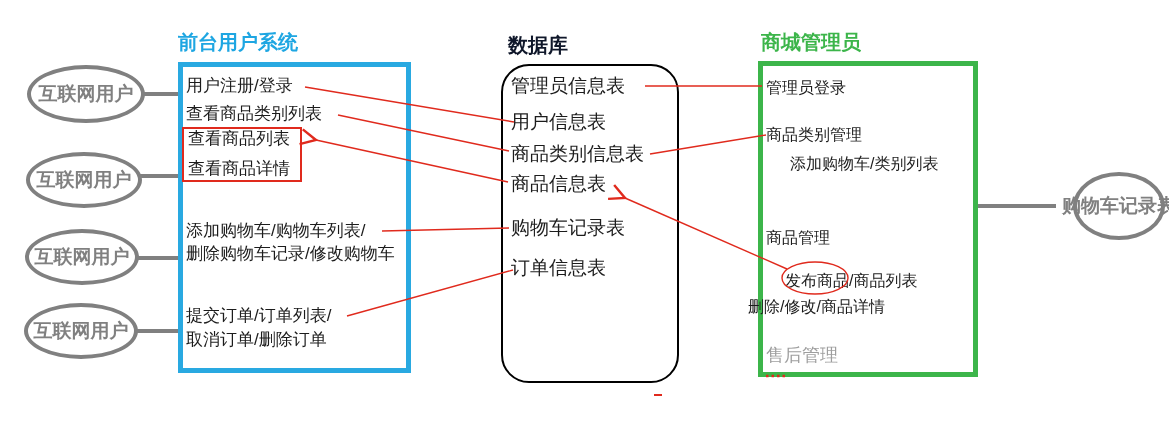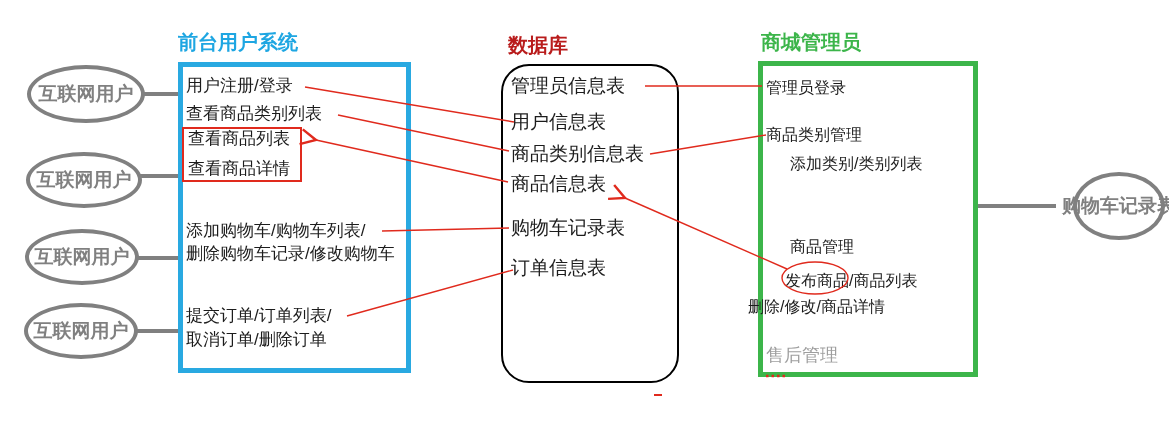--- a/index.html
+++ b/index.html
@@ -2,21 +2,21 @@
 <html><head>
 <meta charset="utf-8">
 <style>
   html,body{margin:0;padding:0;background:#ffffff;}
   .canvas{
     position:relative;width:1169px;height:429px;background:#ffffff;
     font-family:"Liberation Sans","DejaVu Sans",sans-serif;overflow:hidden;
   }
   .title{position:absolute;font-weight:bold;font-size:20px;line-height:24px;white-space:nowrap;}
   .title.blue{color:#1ea6e2;}
-  .title.black{color:#b91c1c;}
+  .title.black{color:#0f172a;}
   .title.green{color:#3cb54a;}
   .panel{position:absolute;box-sizing:border-box;background:#ffffff;}
   .panel.blue{border:5px solid #29a9e1;}
   .panel.green{border:5px solid #3cb54a;}
   .dbbox{position:absolute;box-sizing:border-box;border:2px solid #000000;border-radius:28px;background:#ffffff;}
   .item{position:absolute;font-size:17px;line-height:20px;color:#1c1c1c;white-space:nowrap;}
   .db-item{position:absolute;font-size:19px;line-height:24px;color:#1c1c1c;white-space:nowrap;}
   .be-item{position:absolute;font-size:16px;line-height:20px;color:#1c1c1c;white-space:nowrap;}
   .muted{color:#9e9e9e;font-size:18px;}
   .redbox{position:absolute;box-sizing:border-box;border:2px solid #e02a1d;}
@@ -74,22 +74,22 @@
   <div class="db-item" style="left:511px;top:74px;">管理员信息表</div>
   <div class="db-item" style="left:511px;top:110px;">用户信息表</div>
   <div class="db-item" style="left:511px;top:142px;">商品类别信息表</div>
   <div class="db-item" style="left:511px;top:172px;">商品信息表</div>
   <div class="db-item" style="left:511px;top:216px;">购物车记录表</div>
   <div class="db-item" style="left:511px;top:256px;">订单信息表</div>
 
   <div class="panel green" style="left:758px;top:61px;width:220px;height:316px;"></div>
   <div class="be-item" style="left:766px;top:78px;">管理员登录</div>
   <div class="be-item" style="left:766px;top:125px;">商品类别管理</div>
-  <div class="be-item" style="left:790px;top:154px;">添加类别/类别列表</div>
-  <div class="be-item" style="left:766px;top:237px;margin-left:24px;">商品管理</div>
+  <div class="be-item" style="left:790px;top:154px;">添加购物车/类别列表</div>
+  <div class="be-item" style="left:766px;top:228px;">商品管理</div>
   <div class="be-item" style="left:785px;top:271px;">发布商品/商品列表</div>
   <div class="be-item" style="left:748px;top:297px;">删除/修改/商品详情</div>
   <div class="be-item muted" style="left:766px;top:345px;">售后管理</div>
 
   <svg class="overlay" width="1169" height="429" viewBox="0 0 1169 429">
     <defs>
       <marker id="openArrow" viewBox="0 0 12 12" refX="1" refY="6" markerWidth="13" markerHeight="13" orient="auto">
         <path d="M11 1 L1 6 L11 11" fill="none" stroke="#e02a1d" stroke-width="1.6"></path>
       </marker>
     </defs>

